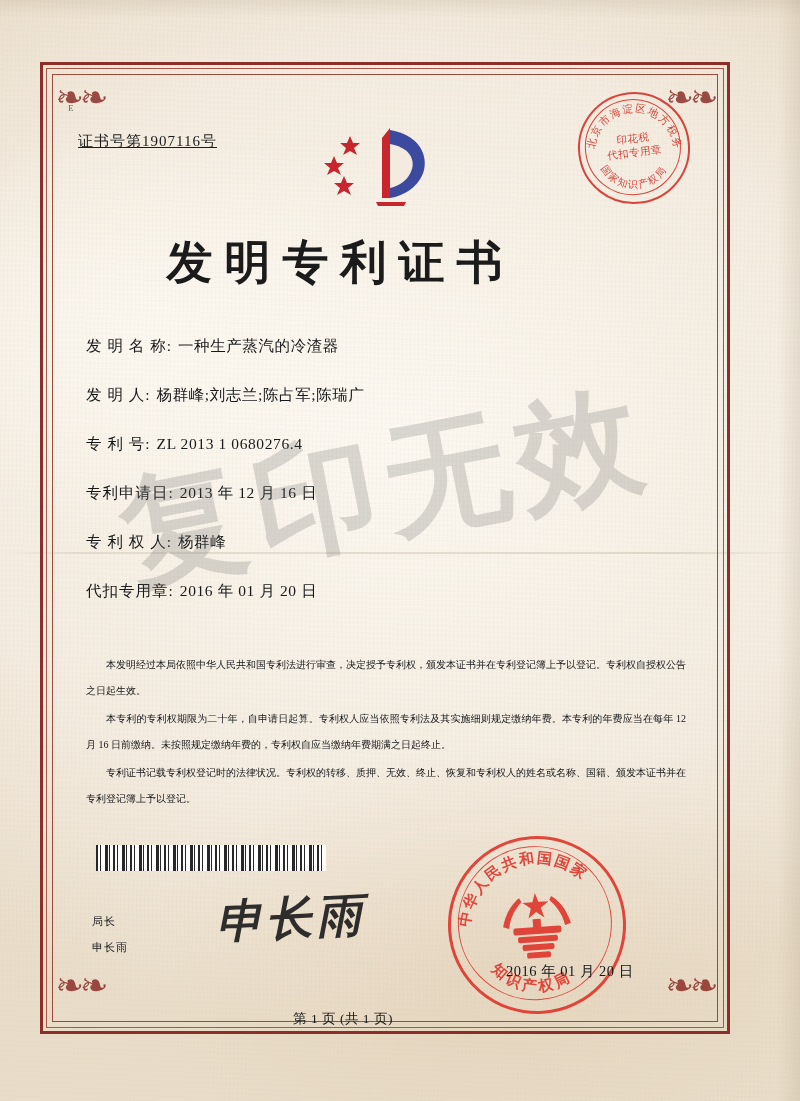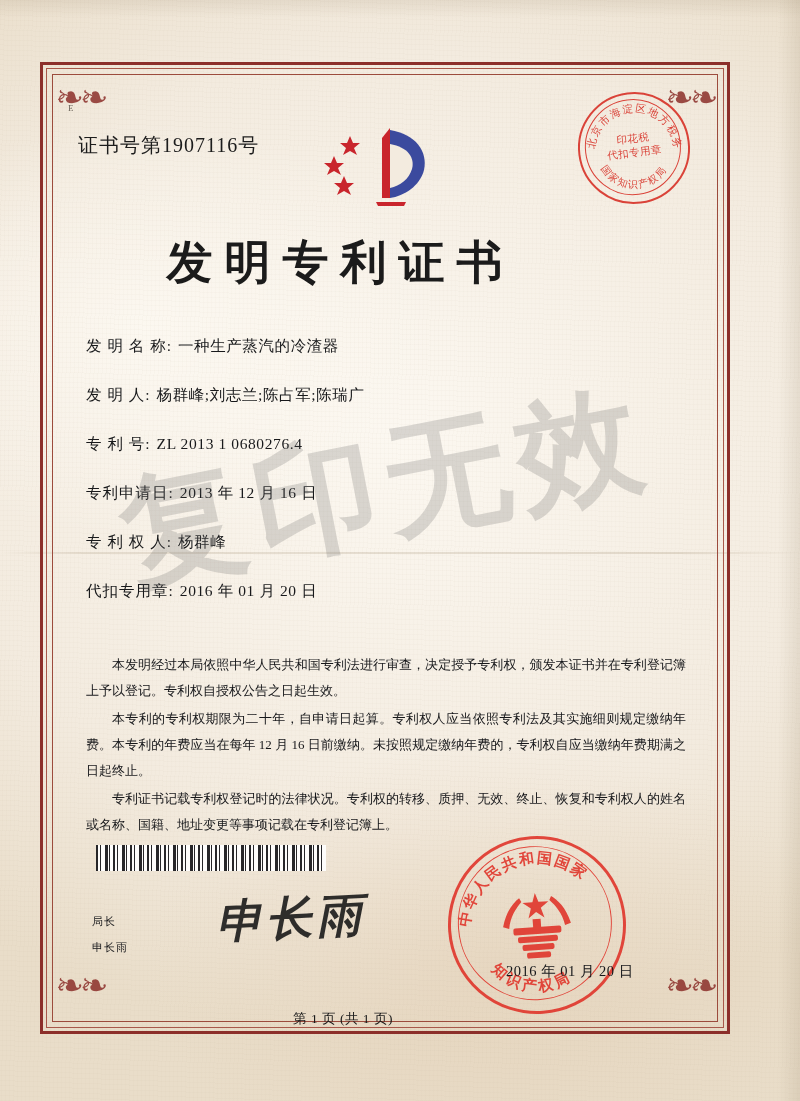--- a/index.html
+++ b/index.html
@@ -83,23 +83,24 @@
   }
   .edge-shadow-t {
     position: absolute; left: 0; top: 0; width: 800px; height: 18px;
     background: linear-gradient(to bottom, rgba(120,100,70,0.10) 0%, rgba(120,100,70,0) 100%);
   }
 
   
   .cert-no {
     position: absolute;
     left: 78px; top: 132px;
-    font-size: 20px;
+    font-size: 15px;
     color: #1c1c1c;
     letter-spacing: 1px;
+    text-decoration: underline;
   }
   .tiny-mark {
     position: absolute;
     left: 68px; top: 103px;
     font-size: 9px;
     color: #6d665c;
   }
 
   
   .logo {
@@ -168,21 +169,21 @@
   .field-value {
     margin-left: 6px;
     letter-spacing: 0.6px;
   }
 
   
   .body-text {
     position: absolute;
     left: 86px; top: 652px;
     width: 600px;
-    font-size: 13px;
+    font-size: 10px;
     line-height: 26px;
     color: #16171a;
     text-align: justify;
   }
   .body-text p {
     margin: 0 0 2px 0;
     text-indent: 2em;
   }
 
   
@@ -354,21 +355,21 @@
   </div>
   <div class="field-row">
     <span class="field-label">代扣专用章:</span>
     <span class="field-value">2016 年 01 月 20 日</span>
   </div>
 </div>
 
 <div class="body-text">
   <p>本发明经过本局依照中华人民共和国专利法进行审查，决定授予专利权，颁发本证书并在专利登记簿上予以登记。专利权自授权公告之日起生效。</p>
   <p>本专利的专利权期限为二十年，自申请日起算。专利权人应当依照专利法及其实施细则规定缴纳年费。本专利的年费应当在每年 12 月 16 日前缴纳。未按照规定缴纳年费的，专利权自应当缴纳年费期满之日起终止。</p>
-  <p>专利证书记载专利权登记时的法律状况。专利权的转移、质押、无效、终止、恢复和专利权人的姓名或名称、国籍、地址变更等事项记载在专利登记簿上。</p>
+  <p>专利证书记载专利权登记时的法律状况。专利权的转移、质押、无效、终止、恢复和专利权人的姓名或名称、国籍、颁发本证书并在专利登记簿上予以登记。</p>
 </div>
 
 <div class="barcode"></div>
 
 <div class="signature">申长雨</div>
 
 <div class="director">
   <div>局长</div>
   <div>申长雨</div>
 </div>

